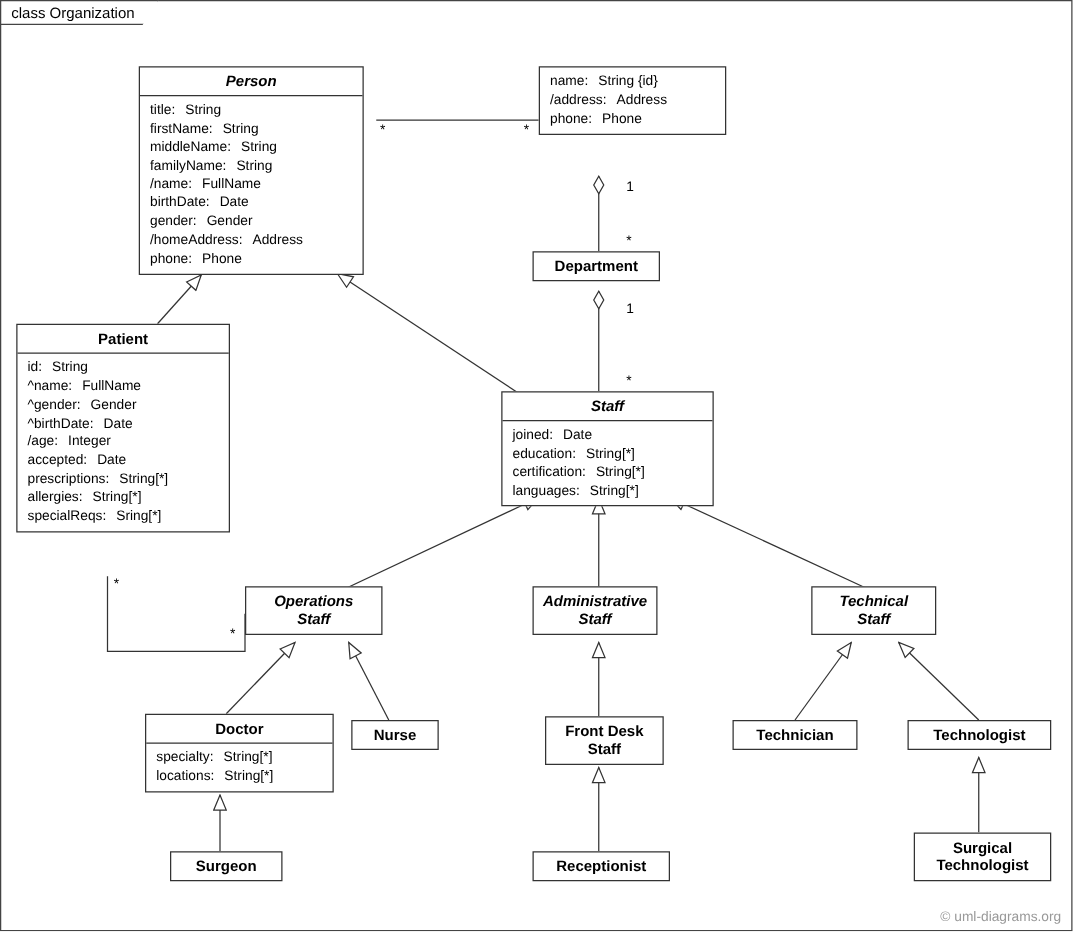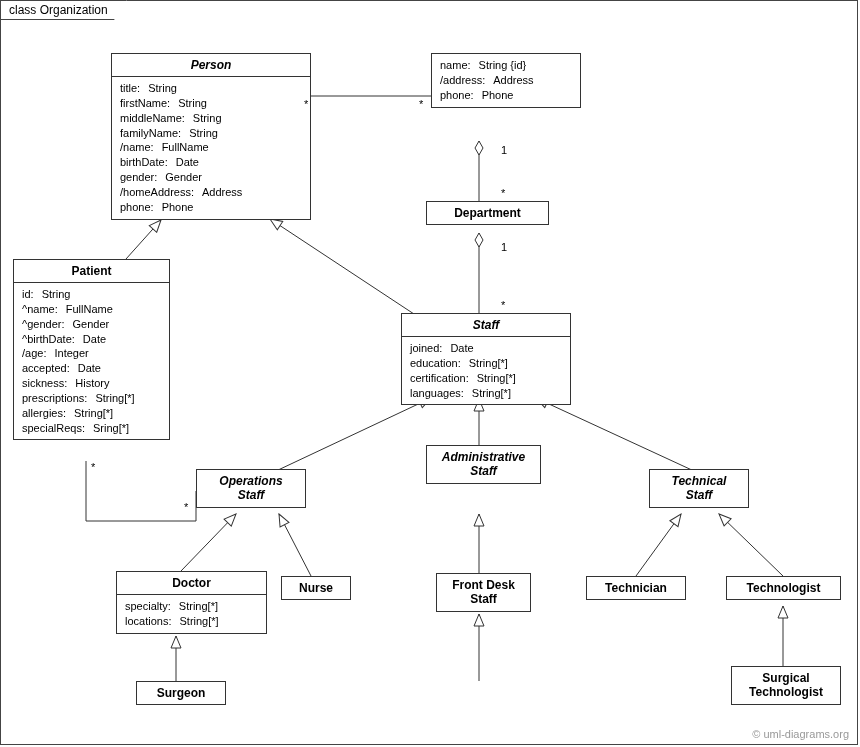--- a/index.html
+++ b/index.html
@@ -126,21 +126,21 @@
       <line x1="782" y1="575" x2="718" y2="513" marker-end="url(#tri)"></line>
 
       <line x1="782" y1="665" x2="782" y2="605" marker-end="url(#tri)"></line>
 
       <line x1="175" y1="680" x2="175" y2="635" marker-end="url(#tri)"></line>
 
       <path d="M 85 460 L 85 520 L 195 520 L 195 490"></path>
     </g>
   </svg>
 
-  <div class="class-box" style="left:110px;top:52px;width:200px">
+  <div class="class-box" style="left:110px;top:52px;width:180px">
     <div class="class-title">Person</div>
     <div class="attrs">
       <div class="attr-row">
           <span>title:</span>
           <span>String</span>
         </div>
       <div class="attr-row">
           <span>firstName:</span>
           <span>String</span>
         </div>
@@ -185,25 +185,25 @@
           <span>/address:</span>
           <span>Address</span>
         </div>
       <div class="attr-row">
           <span>phone:</span>
           <span>Phone</span>
         </div>
     </div>
   </div>
 
-  <div class="class-box" style="left:425px;top:200px;width:123px">
+  <div class="class-box" style="left:425px;top:200px;width:102px">
     <div class="class-title plain noborder">Department</div>
   </div>
 
-  <div class="class-box" style="left:12px;top:258px;width:157px">
+  <div class="class-box" style="left:12px;top:258px;width:171px">
     <div class="class-title plain">Patient</div>
     <div class="attrs">
       <div class="attr-row">
           <span>id:</span>
           <span>String</span>
         </div>
       <div class="attr-row">
           <span>^name:</span>
           <span>FullName</span>
         </div>
@@ -215,24 +215,20 @@
           <span>^birthDate:</span>
           <span>Date</span>
         </div>
       <div class="attr-row">
           <span>/age:</span>
           <span>Integer</span>
         </div>
       <div class="attr-row">
           <span>accepted:</span>
           <span>Date</span>
-        </div>
-      <div class="attr-row">
-          <span>sickness:</span>
-          <span>History</span>
         </div>
       <div class="attr-row">
           <span>prescriptions:</span>
           <span>String[*]</span>
         </div>
       <div class="attr-row">
           <span>allergies:</span>
           <span>String[*]</span>
         </div>
       <div class="attr-row">
@@ -263,21 +259,21 @@
         </div>
     </div>
   </div>
 
   <div class="class-box" style="left:195px;top:468px;width:110px">
     <div class="class-title noborder" style="line-height:1.2">
       <span>Operations</span><br><span>Staff</span>
     </div>
   </div>
 
-  <div class="class-box" style="left:425px;top:444px;width:115px">
+  <div class="class-box" style="left:425px;top:468px;width:100px">
     <div class="class-title noborder" style="line-height:1.2">
       <span>Administrative</span><br><span>Staff</span>
     </div>
   </div>
 
   <div class="class-box" style="left:648px;top:468px;width:100px">
     <div class="class-title noborder" style="line-height:1.2">
       <span>Technical</span><br><span>Staff</span>
     </div>
   </div>
@@ -311,20 +307,23 @@
   </div>
 
   <div class="class-box" style="left:725px;top:575px;width:115px">
     <div class="class-title plain noborder">Technologist</div>
   </div>
 
   <div class="class-box" style="left:135px;top:680px;width:90px">
     <div class="class-title plain noborder">Surgeon</div>
   </div>
 
+  <div class="class-box" style="left:425px;top:680px;width:110px">
+    <div class="class-title plain noborder">Receptionist</div>
+  </div>
 
   <div class="class-box" style="left:730px;top:665px;width:110px">
     <div class="class-title plain noborder" style="line-height:1.2">
       <span>Surgical</span><br><span>Technologist</span>
     </div>
   </div>
 
   <div class="mult" style="left:303px;top:97px">*</div>
   <div class="mult" style="left:418px;top:97px">*</div>
   <div class="mult" style="left:500px;top:143px">1</div>

